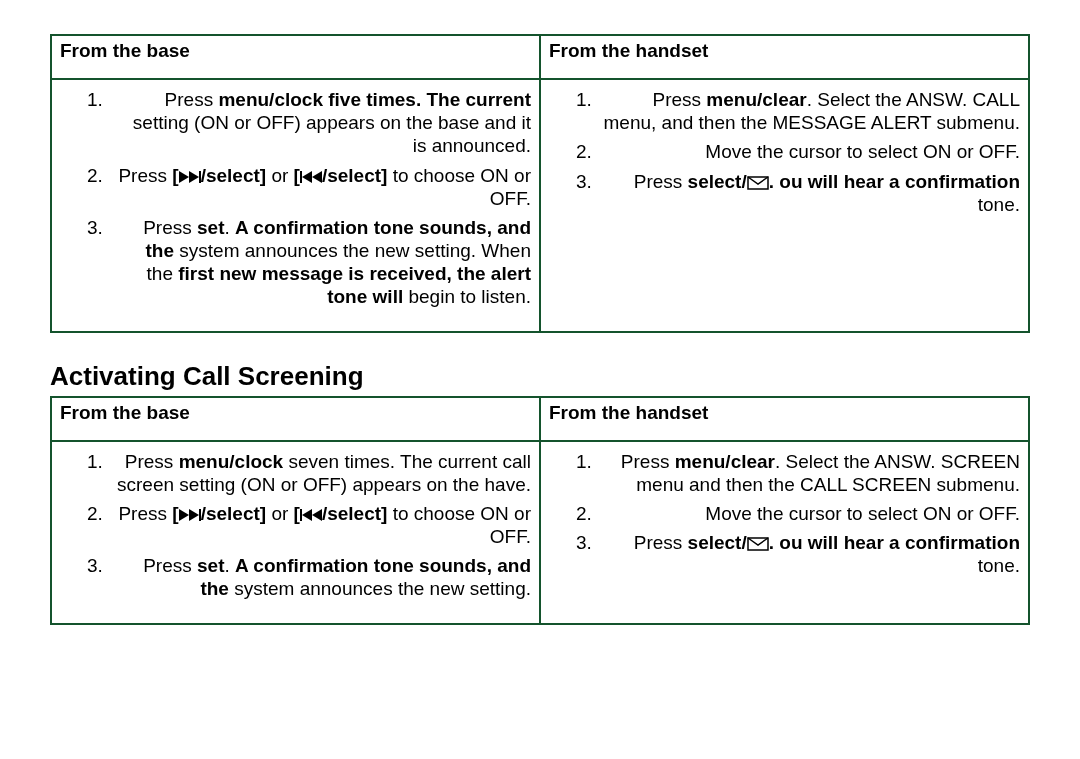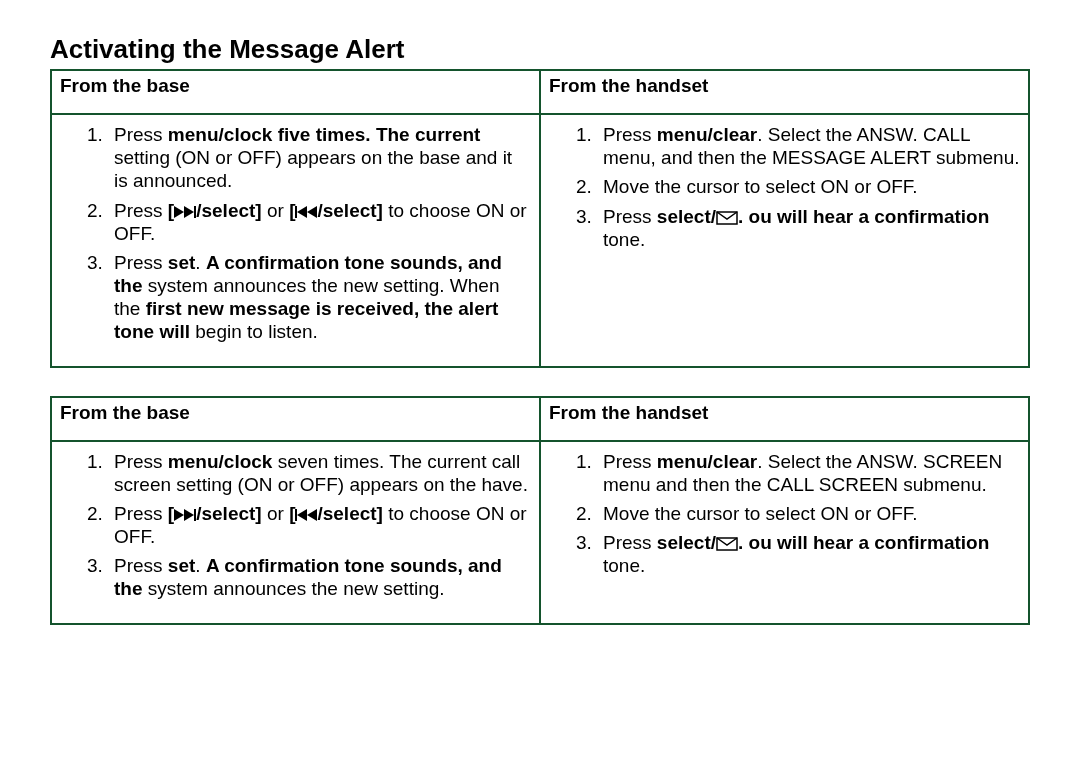--- a/index.html
+++ b/index.html
@@ -37,20 +37,21 @@
     font-size: 19px;
     text-align: left;
   }
   table.instr th {
     font-weight: bold;
   }
   ol.steps {
     margin: 4px 0 2px 0;
     padding-left: 48px;
     font-size: 19px;
+    text-align: right;
   }
   ol.steps li {
     margin-bottom: 6px;
     padding-left: 6px;
     line-height: 1.22;
   }
   .b { font-weight: bold; }
   .icon-svg {
     display: inline-block;
     vertical-align: -2px;
@@ -65,21 +66,20 @@
   }
   .sec2 {
     margin-top: 28px;
   }
 </style>
 </head>
 <body>
 
 <div class="page">
 
-  <h2 class="section-heading">Activating the Message Alert</h2>
 
   <table class="instr">
     <tbody>
         <tr>
       <th>From the base</th>
       <th>From the handset</th>
     </tr>
     <tr>
       <td>
         <ol class="steps">
@@ -116,20 +116,21 @@
                     <polyline points="1,1 11,8 21,1" fill="none" stroke="#000" stroke-width="1.5"></polyline>
                   </svg><span>.</span></span><span>    </span><span class="b">ou will hear a confirmation</span><span> tone.</span>
           </li>
         </ol>
       </td>
     </tr>
   </tbody>
     </table>
 
   <div class="sec2">
+    <h2 class="section-heading">Activating Call Screening</h2>
 
     <table class="instr">
       <tbody>
           <tr>
         <th>From the base</th>
         <th>From the handset</th>
       </tr>
       <tr>
         <td>
           <ol class="steps">

